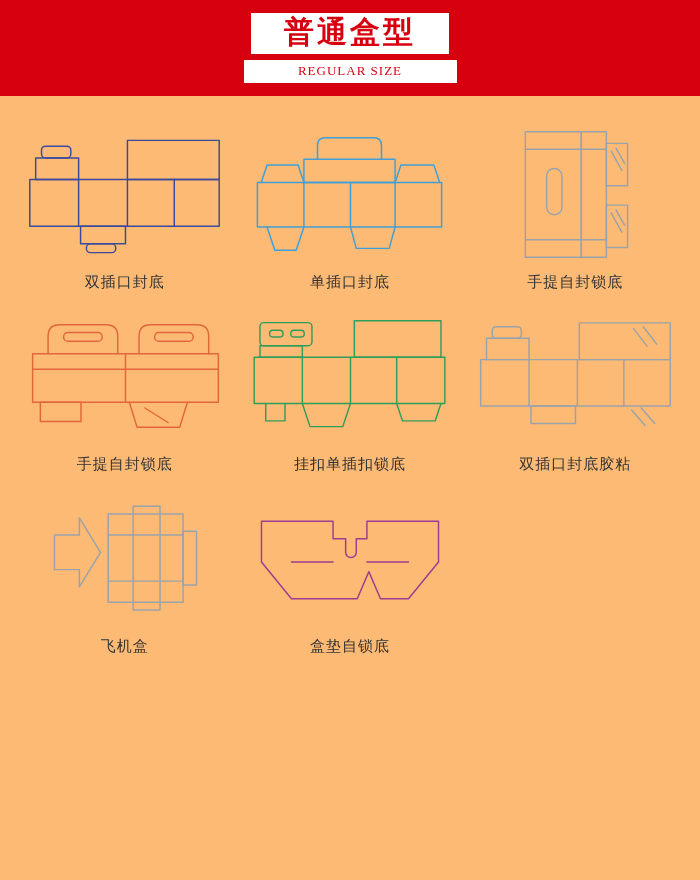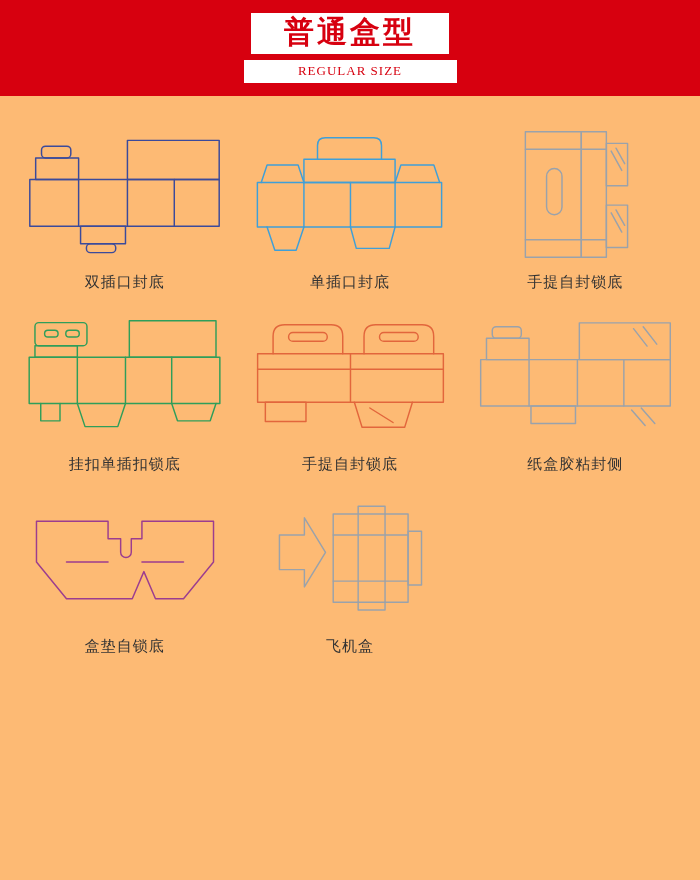--- a/index.html
+++ b/index.html
@@ -104,101 +104,101 @@
           <line x1="112" y1="27" x2="121" y2="43"></line>
           <rect x="102" y="86" width="22" height="44"></rect>
           <line x1="107" y1="94" x2="118" y2="114"></line>
           <line x1="112" y1="91" x2="121" y2="107"></line>
         </svg>
       </div>
       <div class="label">手提自封锁底</div>
     </div>
 
     <div class="cell">
+      <div class="drawing" style="--c: #e2663c;">
+        <svg width="208" height="126" viewBox="0 0 215 130">
+          <rect x="12" y="40" width="192" height="50"></rect>
+          <line x1="108" y1="40" x2="108" y2="90"></line>
+          <line x1="12" y1="56" x2="204" y2="56"></line>
+          <path d="M28,40 V22 Q28,10 40,10 H88 Q100,10 100,22 V40"></path>
+          <rect x="44" y="18" width="40" height="9" rx="4.5"></rect>
+          <path d="M122,40 V22 Q122,10 134,10 H182 Q194,10 194,22 V40"></path>
+          <rect x="138" y="18" width="40" height="9" rx="4.5"></rect>
+          <rect x="20" y="90" width="42" height="20"></rect>
+          <path d="M112,90 L120,116 H164 L172,90"></path>
+          <line x1="128" y1="96" x2="152" y2="111"></line>
+        </svg>
+      </div>
+      <div class="label">手提自封锁底</div>
+    </div>
+
+    <div class="cell">
       <div class="drawing" style="--c: #2f9e5a;">
         <svg width="208" height="130" viewBox="0 0 215 135">
           <rect x="8" y="46" width="198" height="48"></rect>
           <line x1="58" y1="46" x2="58" y2="94"></line>
           <line x1="108" y1="46" x2="108" y2="94"></line>
           <line x1="156" y1="46" x2="156" y2="94"></line>
           <rect x="112" y="8" width="90" height="38"></rect>
           <rect x="14" y="10" width="54" height="24" rx="4"></rect>
           <rect x="24" y="18" width="14" height="7" rx="3.5"></rect>
           <rect x="46" y="18" width="14" height="7" rx="3.5"></rect>
           <rect x="14" y="34" width="44" height="12"></rect>
           <path d="M20,94 V112 H40 V94"></path>
           <path d="M58,94 L66,118 H100 L108,94"></path>
           <path d="M156,94 L162,112 H196 L202,94"></path>
         </svg>
       </div>
       <div class="label">挂扣单插扣锁底</div>
     </div>
 
     <div class="cell">
-      <div class="drawing" style="--c: #e2663c;">
-        <svg width="208" height="126" viewBox="0 0 215 130">
-          <rect x="12" y="40" width="192" height="50"></rect>
-          <line x1="108" y1="40" x2="108" y2="90"></line>
-          <line x1="12" y1="56" x2="204" y2="56"></line>
-          <path d="M28,40 V22 Q28,10 40,10 H88 Q100,10 100,22 V40"></path>
-          <rect x="44" y="18" width="40" height="9" rx="4.5"></rect>
-          <path d="M122,40 V22 Q122,10 134,10 H182 Q194,10 194,22 V40"></path>
-          <rect x="138" y="18" width="40" height="9" rx="4.5"></rect>
-          <rect x="20" y="90" width="42" height="20"></rect>
-          <path d="M112,90 L120,116 H164 L172,90"></path>
-          <line x1="128" y1="96" x2="152" y2="111"></line>
-        </svg>
-      </div>
-      <div class="label">手提自封锁底</div>
-    </div>
-
-    <div class="cell">
       <div class="drawing" style="--c: #9aa2ab;">
         <svg width="208" height="126" viewBox="0 0 215 130">
           <rect x="10" y="46" width="196" height="48"></rect>
           <line x1="60" y1="46" x2="60" y2="94"></line>
           <line x1="110" y1="46" x2="110" y2="94"></line>
           <line x1="158" y1="46" x2="158" y2="94"></line>
           <rect x="112" y="8" width="94" height="38"></rect>
           <line x1="168" y1="14" x2="182" y2="32"></line>
           <line x1="178" y1="12" x2="192" y2="30"></line>
           <rect x="16" y="24" width="44" height="22"></rect>
           <rect x="22" y="12" width="30" height="12" rx="4"></rect>
           <rect x="62" y="94" width="46" height="18"></rect>
           <line x1="166" y1="98" x2="180" y2="114"></line>
           <line x1="176" y1="96" x2="190" y2="112"></line>
         </svg>
       </div>
-      <div class="label">纸盒胶粘封侧</div>
-    </div>
-
-
-    <div class="cell">
-      <div class="drawing" style="--c: #9c3d8f;">
-        <svg width="208" height="118" viewBox="0 0 215 120">
-          <path d="M16,20 H90 V38 H103 V52 a5.5,5.5 0 0 0 11,0 V38 H125 V20 H199 V62 L168,100 H139 L127,72 L115,100 H47 L16,62 Z"></path>
-          <line x1="47" y1="62" x2="90" y2="62"></line>
-          <line x1="125" y1="62" x2="168" y2="62"></line>
-        </svg>
-      </div>
-      <div class="label">盒垫自锁底</div>
-    </div>
+      <div class="label">双插口封底胶粘</div>
+    </div>
+
 
     <div class="cell">
       <div class="drawing" style="--c: #9aa2ab;">
         <svg width="168" height="116" viewBox="0 0 175 120">
           <path d="M14,34 H40 V16 L62,52 L40,88 V70 H14 Z"></path>
           <rect x="70" y="12" width="78" height="92"></rect>
           <line x1="96" y1="12" x2="96" y2="104"></line>
           <line x1="124" y1="12" x2="124" y2="104"></line>
           <line x1="70" y1="34" x2="148" y2="34"></line>
           <line x1="70" y1="82" x2="148" y2="82"></line>
           <rect x="148" y="30" width="14" height="56"></rect>
           <path d="M96,12 V4 H124 V12"></path>
           <path d="M96,104 V112 H124 V104"></path>
         </svg>
       </div>
       <div class="label">飞机盒</div>
     </div>
 
+    <div class="cell">
+      <div class="drawing" style="--c: #9c3d8f;">
+        <svg width="208" height="118" viewBox="0 0 215 120">
+          <path d="M16,20 H90 V38 H103 V52 a5.5,5.5 0 0 0 11,0 V38 H125 V20 H199 V62 L168,100 H139 L127,72 L115,100 H47 L16,62 Z"></path>
+          <line x1="47" y1="62" x2="90" y2="62"></line>
+          <line x1="125" y1="62" x2="168" y2="62"></line>
+        </svg>
+      </div>
+      <div class="label">盒垫自锁底</div>
+    </div>
+
 
   </div>
 </div>
 
 </body></html>

